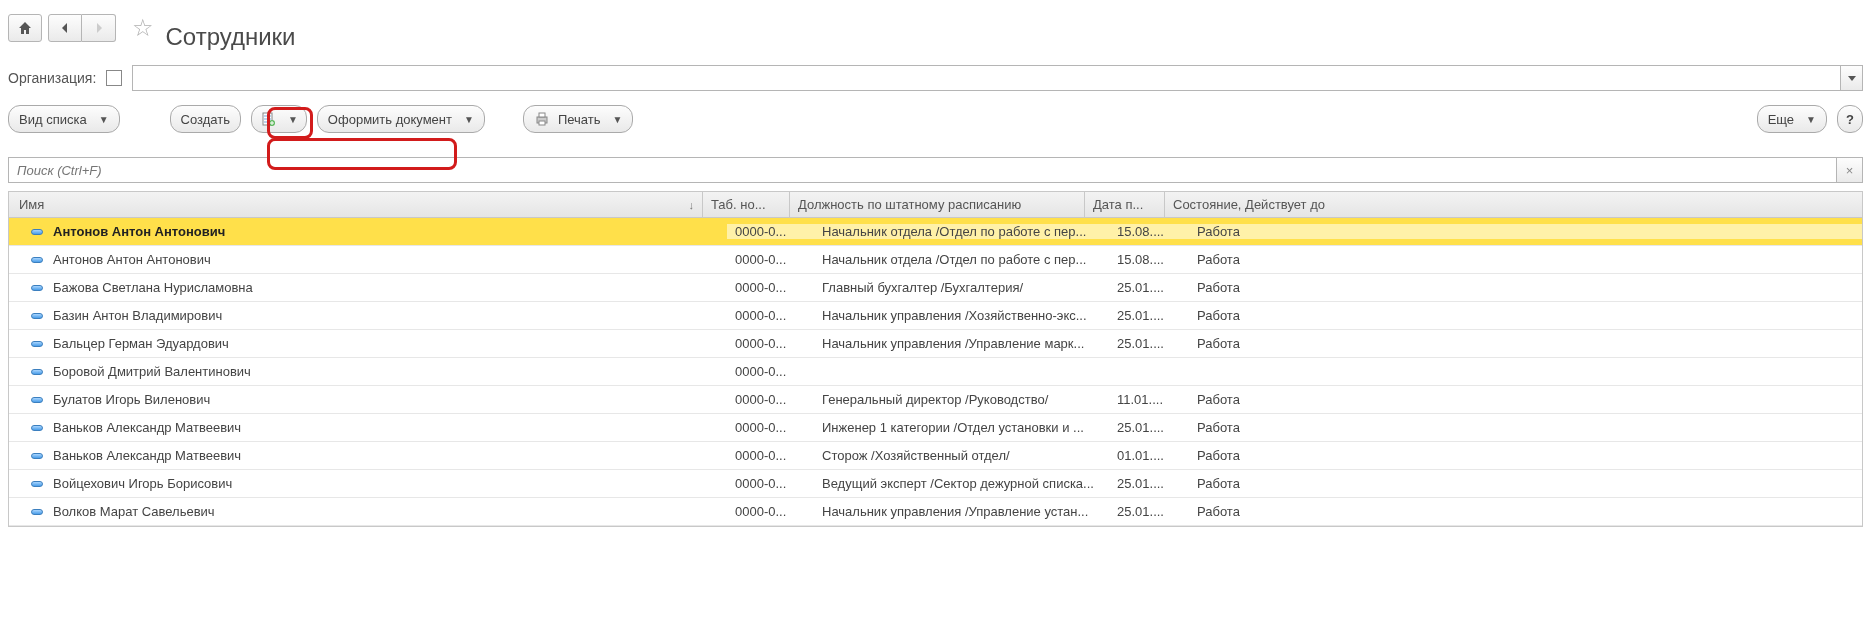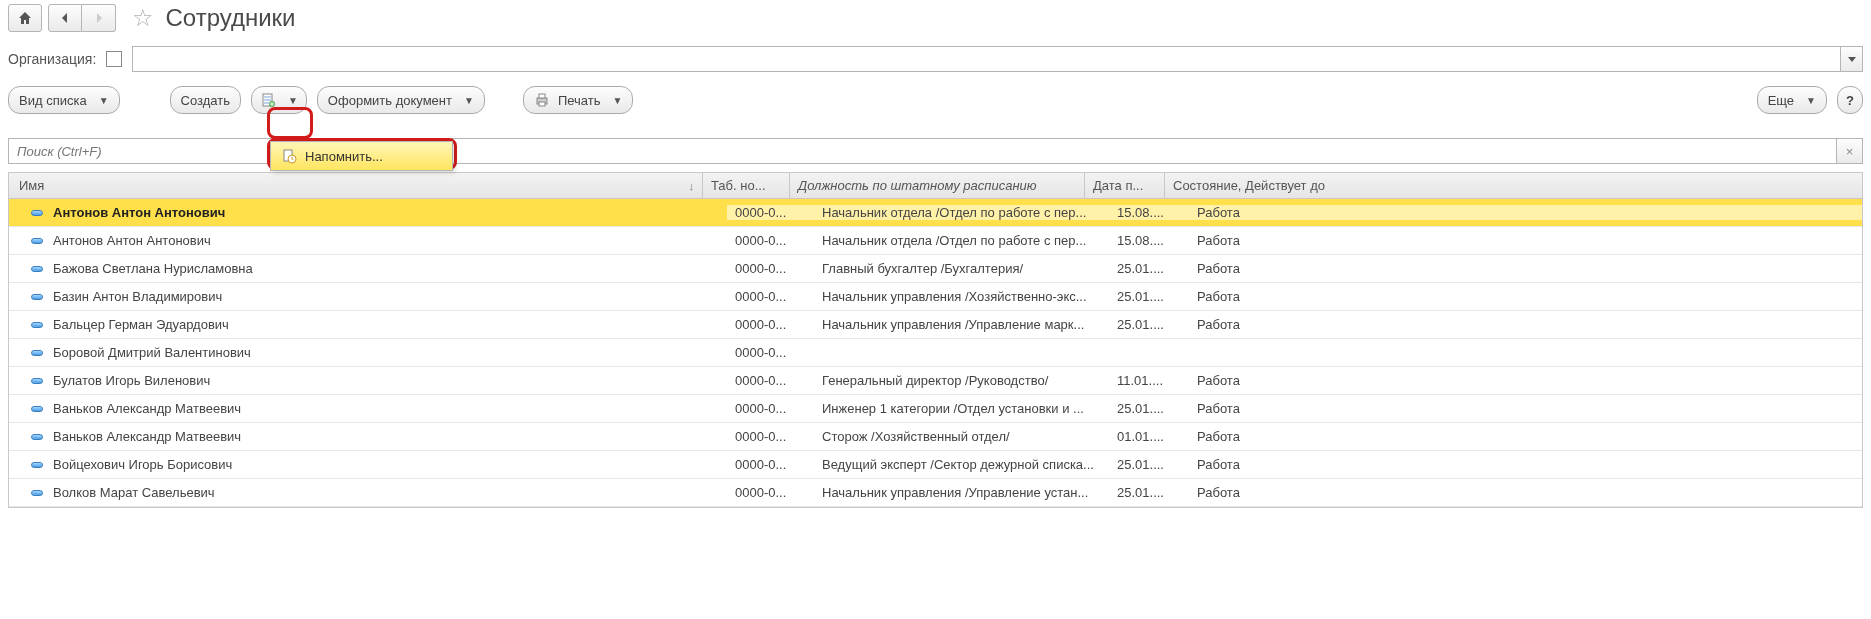--- a/index.html
+++ b/index.html
@@ -33,20 +33,21 @@
   .nav-group .nav-btn:last-child  { border-top-left-radius:0;  border-bottom-left-radius:0; border-left:none; }
   .nav-btn.disabled { color: #c0c0c0; cursor: default; }
   .star-icon {
     font-size: 24px; color: #b0b0b0; margin: 0 6px 0 10px;
     cursor: pointer;
   }
   .page-title {
     font-size: 24px;
     color: #4a4a4a;
     font-weight: 400;
+    margin-top: 19px;
   }
   
   .filter-row {
     display: flex;
     align-items: center;
     gap: 10px;
     padding: 4px 8px 14px 8px;
   }
   .filter-label { color: #555; font-size: 14px; }
   .checkbox-ph {
@@ -151,21 +152,21 @@
   .th {
     padding: 4px 8px;
     border-right: 1px solid #c8c8c8;
     color:#555;
     display:flex; align-items:center; gap:1px;
     overflow:hidden; white-space:nowrap;
   }
   .th:last-child { border-right:none; }
   .col-name   { width: 694px; padding-left: 10px; }
   .col-tab    { width: 87px; }
-  .col-pos    { width: 295px; font-style: italic; }
+  .col-pos    { width: 295px; }
   .col-date   { width: 80px; }
   .col-state  { flex:1; }
   .sort-arrow { margin-left:auto; font-size:11px; color:#777; }
 
   .tbl-body .row {
     display:flex;
     height: 28px;
     border-bottom: 1px solid #e7e7e7;
     align-items:center;
   }
@@ -279,30 +280,20 @@
       <span class="caret">▼</span>
     </div>
     <div class="tbtn help">
       <span>?</span>
     </div>
   </div>
 
   <div class="red-outline btn-highlight"></div>
   <div class="red-outline menu-highlight"></div>
 
-  <div class="dropdown-menu">
-    <div class="dropdown-item">
-      <svg class="bell-icon" viewBox="0 0 16 16">
-          <rect x="3" y="2" width="8" height="11" fill="#fff" stroke="#888"></rect>
-          <circle cx="11" cy="11" r="4" fill="#fff" stroke="#c79a2b"></circle>
-          <path d="M11 9v2l1.5 1" stroke="#c79a2b" fill="none"></path>
-        </svg>
-      <span>Напомнить...</span>
-    </div>
-  </div>
 
   <div class="search-row">
     <input class="search-input" placeholder="Поиск (Ctrl+F)" style="">
     <div class="search-clear">
       <span>×</span>
     </div>
   </div>
 
   <div class="tbl-wrap">
     <div class="tbl-head">

